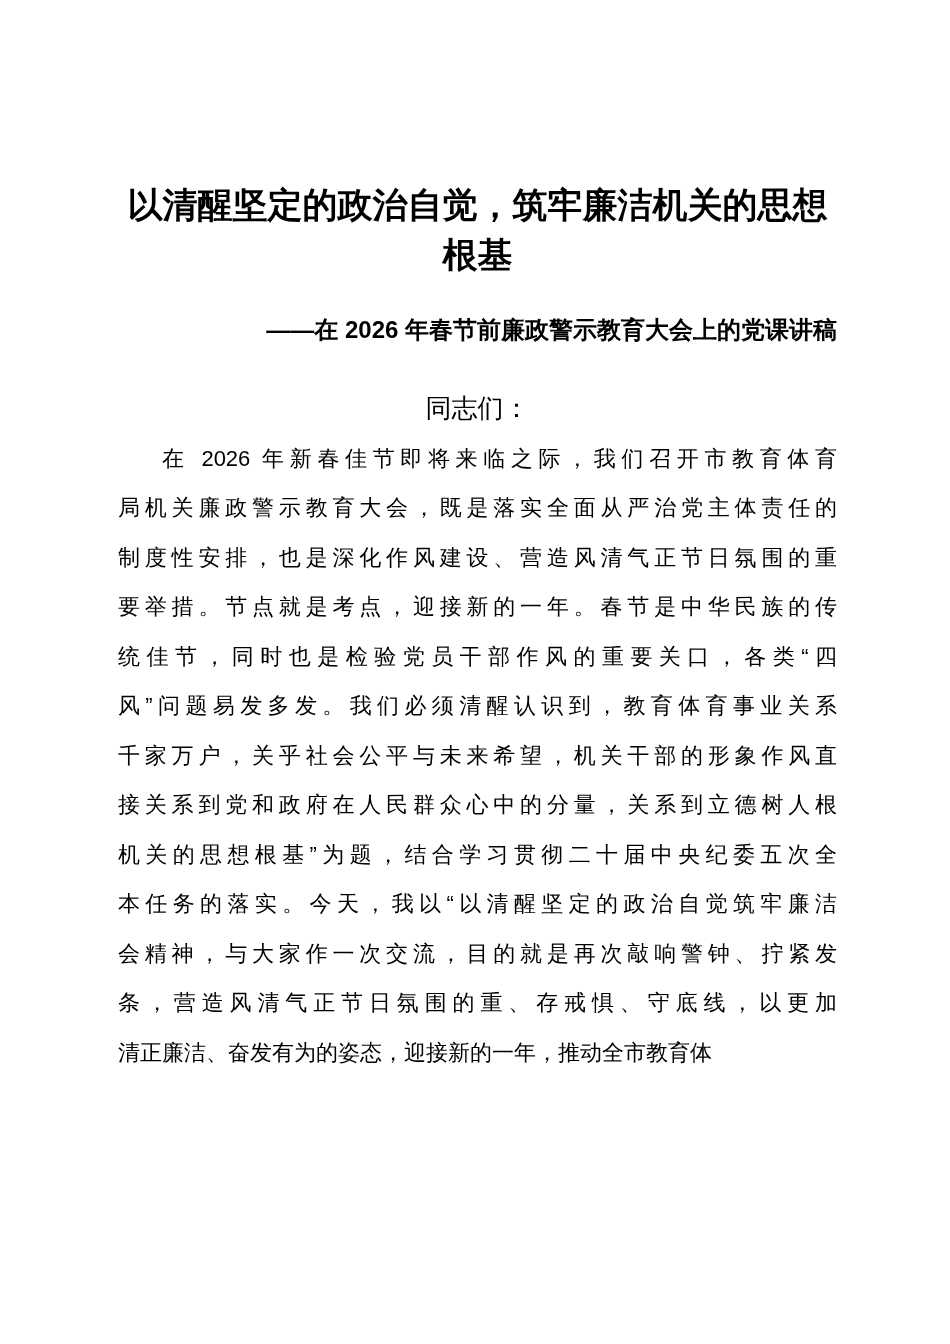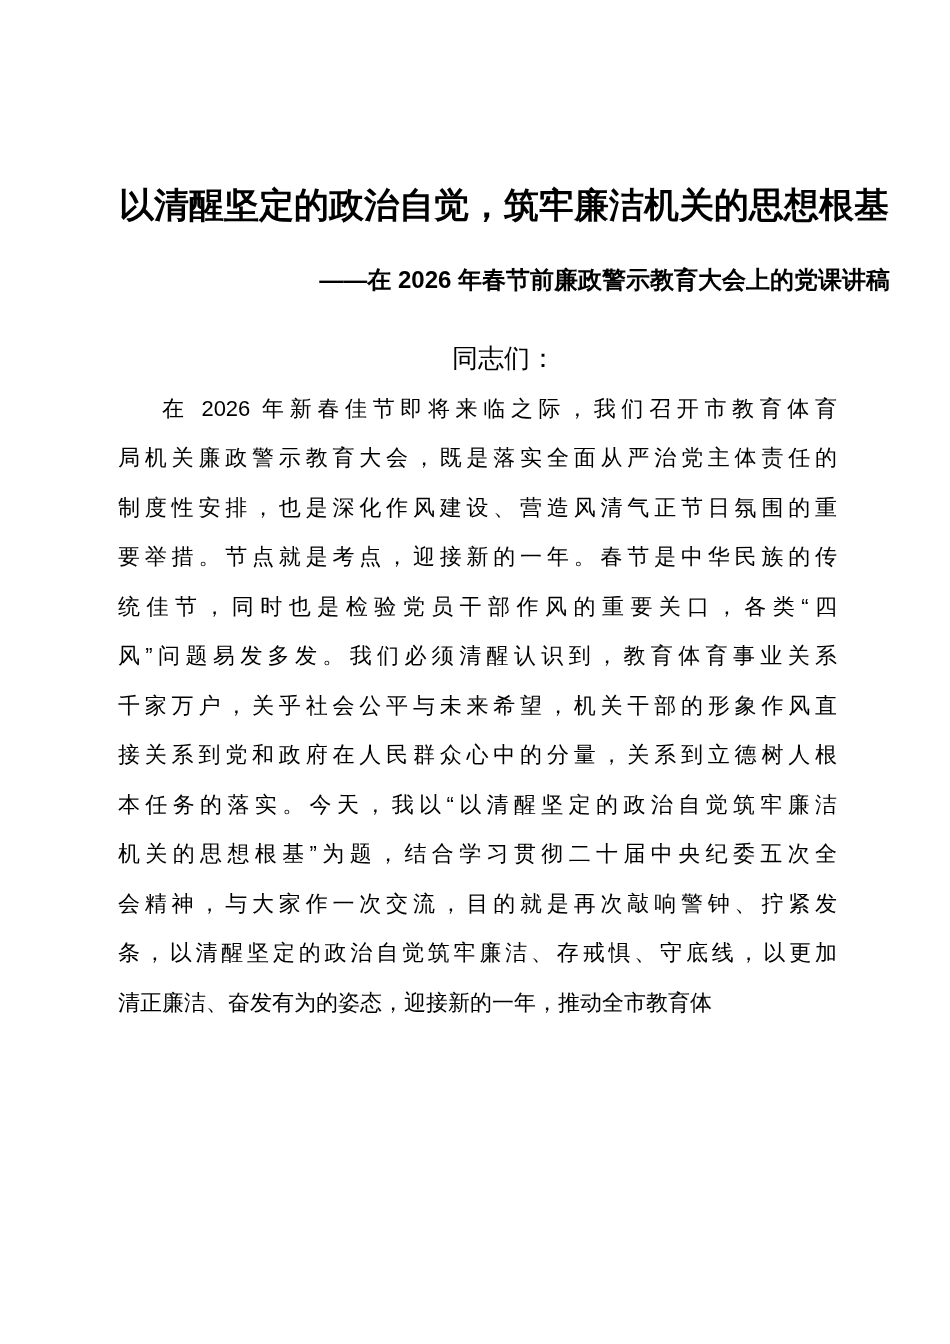--- a/index.html
+++ b/index.html
@@ -5,21 +5,21 @@
   * { margin: 0; padding: 0; box-sizing: border-box; }
   html, body {
     width: 950px;
     font-family: "Liberation Sans", "DejaVu Sans", sans-serif;
   }
   body { background: #ffffff; color: #000000; }
   .page {
     width: 950px;
     height: 1344px;
     background: #ffffff;
-    padding: 0 60px 0 118px;
+    padding: 0 113px 0 118px;
     overflow: hidden;
   }
   .doc-title {
     margin-top: 180px;
     font-size: 35px;
     line-height: 50px;
     font-weight: 700;
     text-align: center;
     letter-spacing: 0;
   }
@@ -59,19 +59,19 @@
 
   <div class="paragraph">
       <div class="body-line">在 2026 年新春佳节即将来临之际，我们召开市教育体育</div>
       <div class="body-line">局机关廉政警示教育大会，既是落实全面从严治党主体责任的</div>
       <div class="body-line">制度性安排，也是深化作风建设、营造风清气正节日氛围的重</div>
       <div class="body-line">要举措。节点就是考点，迎接新的一年。春节是中华民族的传</div>
       <div class="body-line">统佳节，同时也是检验党员干部作风的重要关口，各类“四</div>
       <div class="body-line">风”问题易发多发。我们必须清醒认识到，教育体育事业关系</div>
       <div class="body-line">千家万户，关乎社会公平与未来希望，机关干部的形象作风直</div>
       <div class="body-line">接关系到党和政府在人民群众心中的分量，关系到立德树人根</div>
+      <div class="body-line">机关的思想根基”为题，结合学习贯彻二十届中央纪委五次全</div>
       <div class="body-line">本任务的落实。今天，我以“以清醒坚定的政治自觉筑牢廉洁</div>
-      <div class="body-line">机关的思想根基”为题，结合学习贯彻二十届中央纪委五次全</div>
       <div class="body-line">会精神，与大家作一次交流，目的就是再次敲响警钟、拧紧发</div>
-      <div class="body-line">条，以清醒坚定的政治自觉筑牢廉洁、存戒惧、守底线，以更加</div>
+      <div class="body-line">条，营造风清气正节日氛围的重、存戒惧、守底线，以更加</div>
       <div class="body-line">清正廉洁、奋发有为的姿态，迎接新的一年，推动全市教育体</div>
     </div>
 </div>
 
 </body></html>

